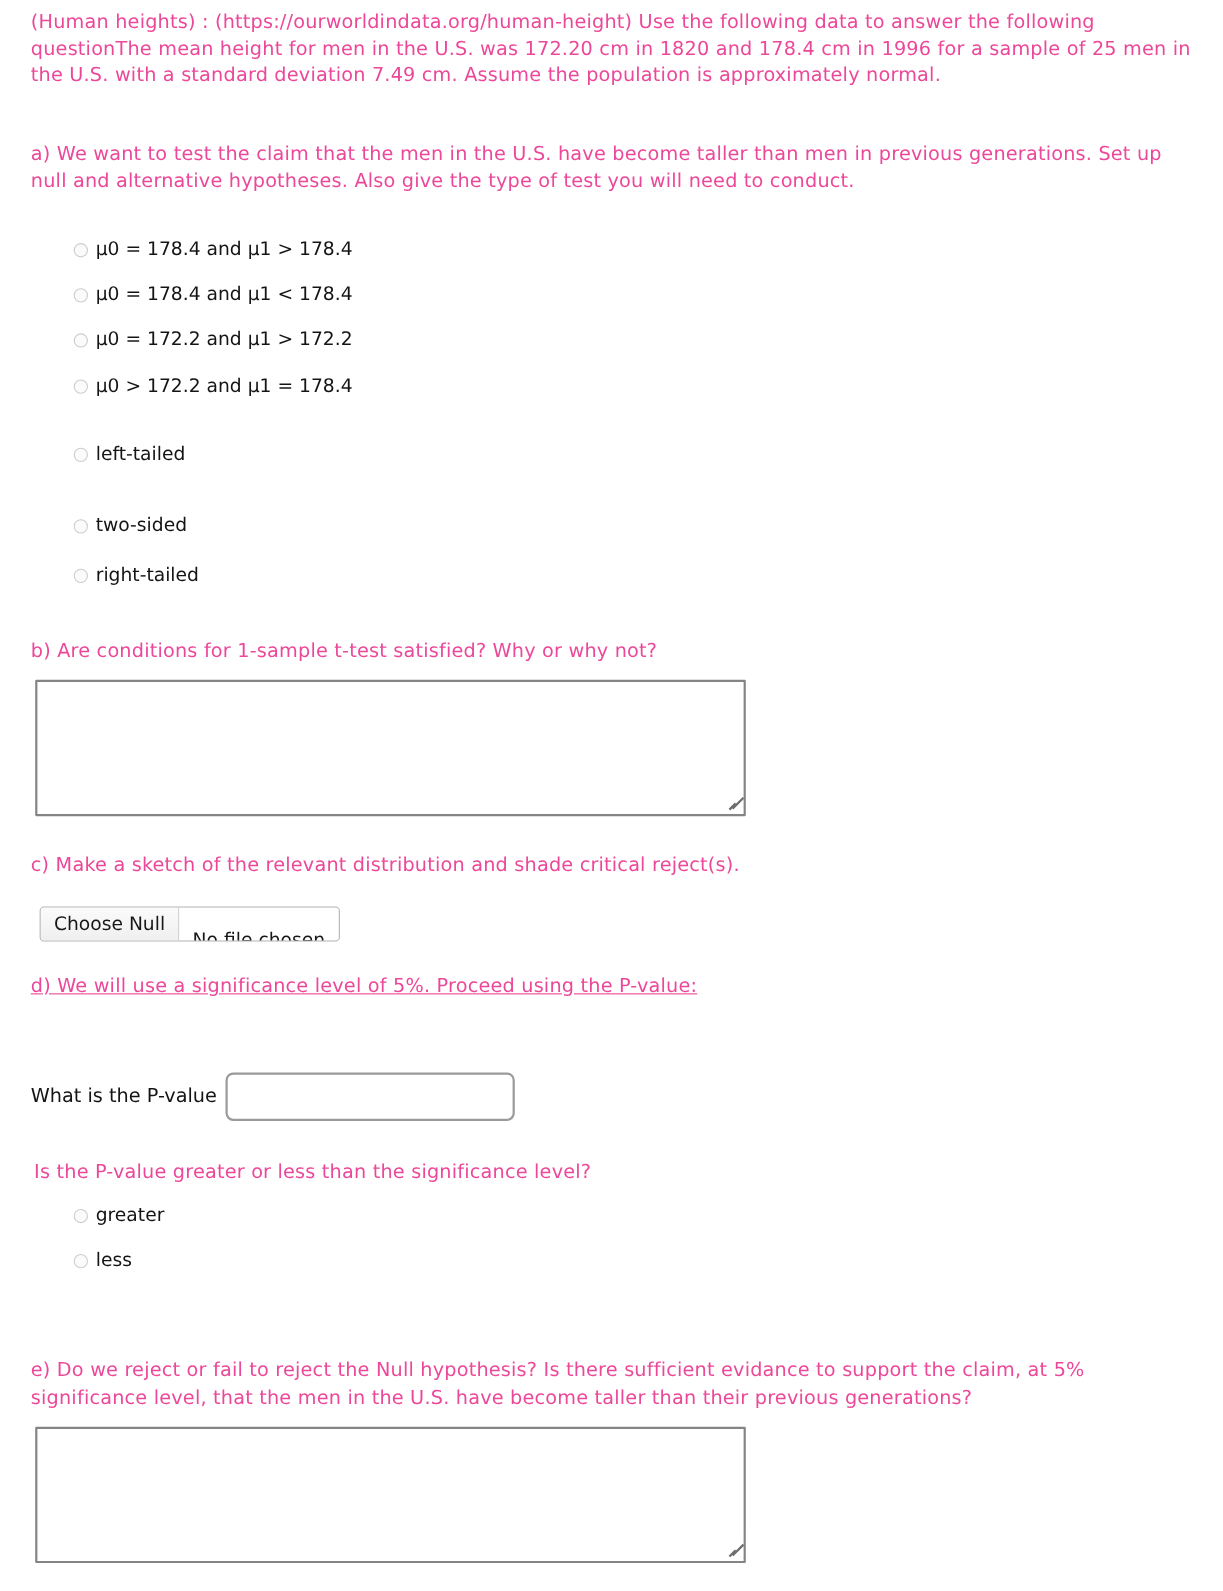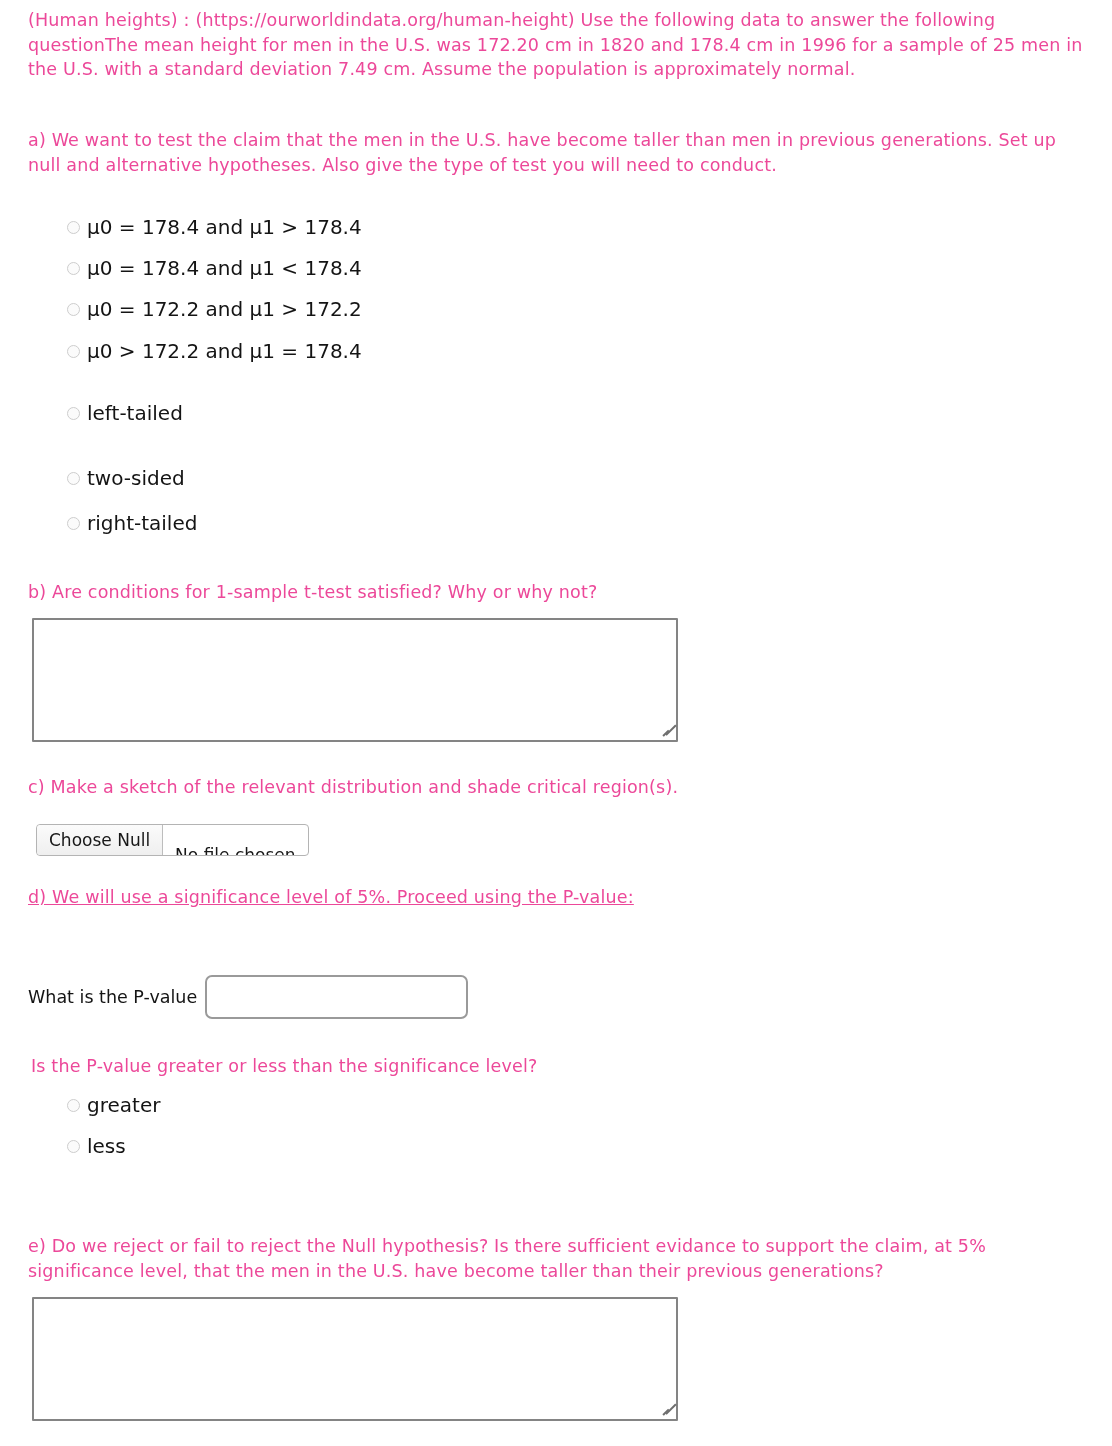--- a/index.html
+++ b/index.html
@@ -48,21 +48,21 @@
   .qd { left: 28px; top: 885px; width: 900px; text-decoration: underline; }
   .pval-approach { left: 28px; top: 932px; width: 900px; }
   .pq { left: 31px; top: 1054px; width: 900px; }
   .qe { left: 28px; top: 1234px; width: 1060px; }
 
   
   .opt {
     position: absolute;
     display: flex;
     align-items: center;
-    font-size: 20px;
+    font-size: 17px;
     line-height: 20px;
     color: #141414;
     white-space: nowrap;
   }
   .radio {
     width: 13px;
     height: 13px;
     border-radius: 50%;
     border: 1px solid #cdcdcd;
     background: #fbfbfb;
@@ -212,21 +212,21 @@
   </label>
 
   <div class="para qb">b) Are conditions for 1-sample t-test satisfied? Why or why not?</div>
   <div class="textarea-box ta-b">
     <span class="resize-grip">
       <i class="g1"></i>
         <i class="g2"></i>
     </span>
   </div>
 
-  <div class="para qc">c) Make a sketch of the relevant distribution and shade critical region(s).</div>
+  <div class="para qc">c) Make a sketch of the relevant distribution and shade critical reject(s).</div>
   <div class="file-input">
     <span class="file-btn">Choose Null</span>
     <span class="file-name">No file chosen</span>
   </div>
 
   <div class="para qd">d) We will use a significance level of 5%. Proceed using the P-value:</div>
 
   <div class="pval-row">
     <span class="pval-label">What is the P-value</span>
     <input class="pval-input" type="text" value="" style="">

